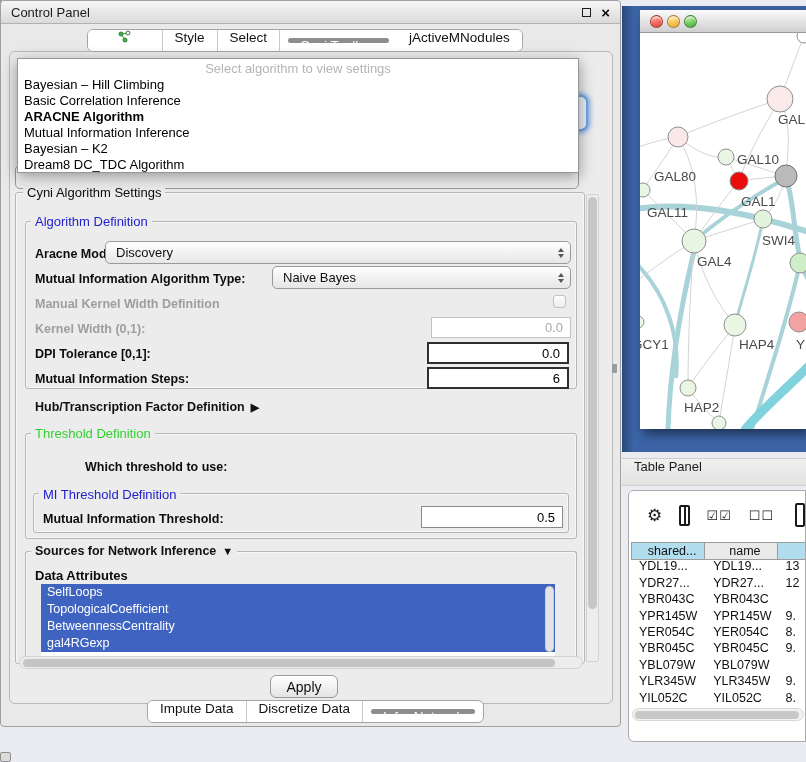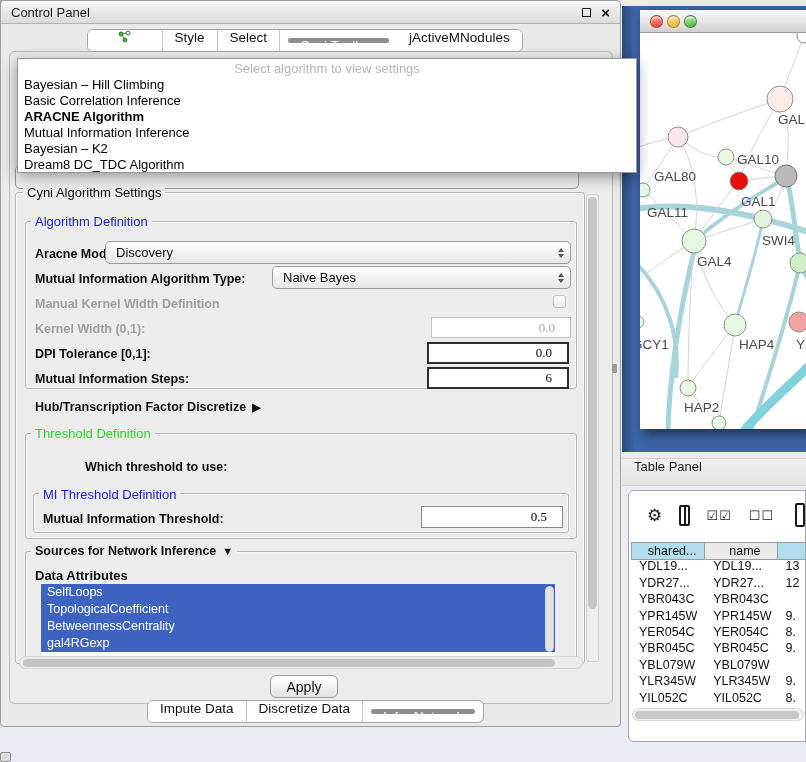--- a/index.html
+++ b/index.html
@@ -22,21 +22,21 @@
 
   
   .tabbar { position:absolute; display:flex; align-items:stretch; height:23px;
         background:#fff; border:1px solid #a5a5a5; border-radius:6px; overflow:hidden; z-index:20; }
   .tabbar .tab { display:flex; align-items:center; gap:5px; padding:0 12px; font-size:13.5px;
         color:#111; border-right:1px solid #c9c9c9; background:#fff; cursor:default;flex-direction:column; }
   .tabbar .tab:last-child { border-right:none; }
   .tabbar .tab.sel { background:#8d8d8d; color:#fff; border-right:none; border-radius:4px; margin:8px; }
 
   
-  .popup { position:absolute; left:16px; top:57px; width:620px; height:115px; background:#fff;
+  .popup { position:absolute; left:16px; top:57px; width:562px; height:115px; background:#fff;
         border:1px solid #979797; box-shadow:0 4px 14px rgba(0,0,0,.4); z-index:30; }
   .popup-header { height:18px; text-align:center; color:#b4b4b4; font-size:13px; padding-top:2px; }
   .popup-item { height:16px; line-height:16px; padding-left:6px; font-size:13px; color:#000; }
   .popup-item.bold { font-weight:bold; }
 
   
   .hidden-combo { position:absolute; left:14px; top:164px; width:564px; height:24px;
         border:1px solid #9a9a9a; border-radius:5px; background:linear-gradient(#fdfdfd,#ececec); z-index:5; }
   .focus-combo { position:absolute; left:560px; top:94px; width:27px; height:36px; border-radius:7px;
         background:#e8f0fb; border:2px solid #6ea3e0; box-shadow:0 0 5px 2px rgba(90,150,230,.8); z-index:4; }
@@ -53,22 +53,22 @@
 
   .combo { position:absolute; display:flex; align-items:center; height:23px; padding:0 6px 0 10px;
         border:1px solid #9a9a9a; border-radius:5px; background:linear-gradient(#fefefe,#e6e6e6);
         font-size:13px; color:#111; }
   .spin { margin-left:auto; display:flex; flex-direction:column; align-items:center; gap:2px; }
   .tri-up { width:0; height:0; border-left:3.5px solid transparent; border-right:3.5px solid transparent;
         border-bottom:4px solid #555; }
   .tri-down { width:0; height:0; border-left:3.5px solid transparent; border-right:3.5px solid transparent;
         border-top:4px solid #555; }
 
-  input.tin { position:absolute; background:#fff; font-size:13px; text-align:right; padding:0 15px;
-        font-family:Liberation Serif, serif; }
+  input.tin { position:absolute; background:#fff; font-size:13px; text-align:right; padding:0 7px;
+        font-family:Liberation Sans, sans-serif; }
   .tin.strong { border:2px solid #2e2e2e; }
   .tin.norm { border:1px solid #8a8a8a; }
   .tin.dis { border:1px solid #c3c3c3; color:#a9a9a9; }
 
   .checkbox { position:absolute; width:13px; height:13px; border:1px solid #c2c2c2; border-radius:3px;
         background:linear-gradient(#fdfdfd,#ededed); }
 
   .attr-list { position:absolute; left:40px; top:583px; width:514px; height:73px; background:#fff;
         overflow:hidden; }
   .attr-item { height:17px; line-height:17px; padding-left:6px; font-size:12.5px; }
@@ -219,21 +219,21 @@
   <div class="lbl dis" style="left:34px; top:321px;">Kernel Width (0,1):</div>
   <input class="tin dis" style="left: 430px; top: 316px; width: 140px; height: 21px;" readonly="" value="0.0">
 
   <div class="lbl" style="left:34px; top:346px;">DPI Tolerance [0,1]:</div>
   <input class="tin strong" style="left: 426px; top: 341px; width: 142px; height: 22px;" readonly="" value="0.0">
 
   <div class="lbl" style="left:34px; top:371px;">Mutual Information Steps:</div>
   <input class="tin strong" style="left: 426px; top: 366px; width: 142px; height: 22px;" readonly="" value="6">
 
   <div class="expander" style="left:34px; top:399px;">
-    <span>Hub/Transcription Factor Discretize</span>
+    <span>Hub/Transcription Factor Definition</span>
     <span class="arrow-glyph">▶</span>
   </div>
 
   <div class="group" style="left:24px; top:432px; width:552px; height:106px;"></div>
   <div class="gtitle green" style="left:30px; top:425px;">Threshold Definition</div>
 
   <div class="lbl" style="left:84px; top:459px;">Which threshold to use:</div>
 
   <div class="group" style="left:32px; top:492px; width:536px; height:40px;"></div>
   <div class="gtitle blue" style="left:38px; top:486px; background:#ececec;">MI Threshold Definition</div>

